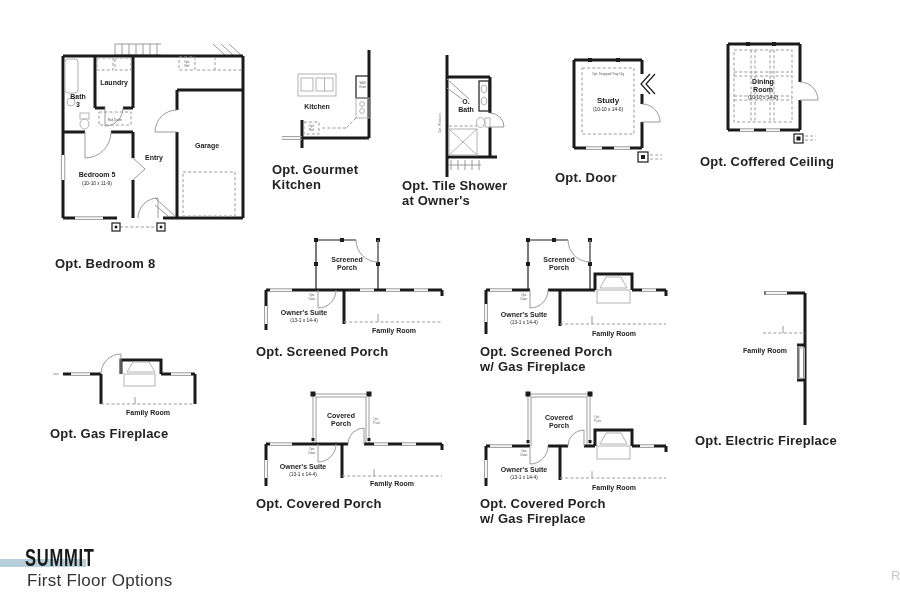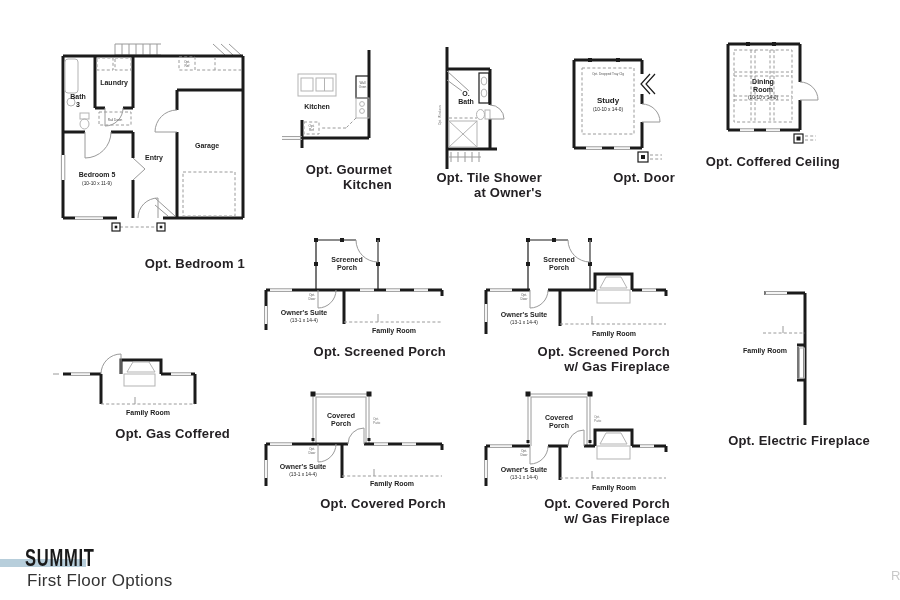--- a/index.html
+++ b/index.html
@@ -1,19 +1,19 @@
 <!DOCTYPE html>
 <html><head>
 <meta charset="utf-8">
 <style>
   * { margin:0; padding:0; box-sizing:border-box; }
   html,body { width:900px; height:600px; }
   body { position:relative; background:#ffffff; font-family:"Liberation Sans", sans-serif; overflow:hidden; }
 
-  .plan { position:absolute; text-align:right; }
+  .plan { position:absolute; text-align:left; }
   .plan svg { display:block; margin:0 auto; }
   .caption { font-weight:bold; color:#242124; font-size:13px; line-height:15px; letter-spacing:0.2px; }
 
   
   .w   { stroke:#1b1b1b; stroke-width:3;   fill:none; }
   .w2  { stroke:#1b1b1b; stroke-width:1.2; fill:none; }
   .g   { stroke:#9a9a9a; stroke-width:1;   fill:none; }
   .gd  { stroke:#9a9a9a; stroke-width:1;   fill:none; stroke-dasharray:3 2.2; }
   .fx  { stroke:#b3b3b3; stroke-width:1;   fill:none; }
   .post{ fill:#1b1b1b; stroke:none; }
@@ -90,21 +90,21 @@
     <text class="lbl" x="23" y="59">Bath</text>
     <text class="lbl" x="23" y="67">3</text>
     <text class="tny" x="60" y="80.5">Rail Down</text>
     <text class="lbl" x="42" y="137">Bedroom 5</text>
     <text class="dim" x="42" y="145">(10-10 x 11-9)</text>
     <text class="lbl" x="99" y="120">Entry</text>
     <text class="lbl" x="152" y="108">Garage</text>
     <text class="tny" x="132" y="22.5">Opt.</text>
     <text class="tny" x="132" y="26.5">Ref</text>
   </svg>
-  <div class="caption" style="margin-top:16px;">Opt. Bedroom 1</div>
+  <div class="caption" style="margin-top:16px;">Opt. Bedroom 8</div>
 </div>
 
 <div class="plan" style="left:272px; top:48px; width:120px;">
   <svg width="120" height="110" viewBox="0 0 120 110">
     <g class="w">
       <path d="M97,2 V90"></path>
         <path d="M30,90 H97"></path>
         <path d="M30,72 V100"></path>
     </g>
     <path class="g" d="M10,88.6 H30 M10,91.4 H30"></path>
@@ -127,21 +127,21 @@
     <text class="lbl" x="45" y="61">Kitchen</text>
     <text class="tny" x="39.5" y="79">Opt.</text>
     <text class="tny" x="39.5" y="83">Ref</text>
   </svg>
   <div class="caption" style="margin-top:4px;">
     <div>Opt. Gourmet</div>
     <div>Kitchen</div>
   </div>
 </div>
 
-<div class="plan" style="left:402px; top:47px; width:140px;">
+<div class="plan" style="left:402px; top:55px; width:140px;">
   <svg width="75" height="125" viewBox="0 0 75 125">
     <g class="w">
       <path d="M12,0 V122"></path>
         <path d="M12,22 H55"></path>
       <path d="M55,22 V58 M55,72 V102"></path>
         <path d="M12,102 H62"></path>
     </g>
     <g class="g">
       <path d="M12,24 L34,44 M12,33 L27,44"></path>
     </g>
@@ -331,21 +331,21 @@
     </g>
     <path class="g" d="M48,22 A20,20 0 0 1 68,2 M68,22 V2"></path>
     <g class="fx">
       <path d="M74,20 L80,10 H96 L102,20 Z"></path>
       <rect x="71" y="22" width="31" height="12"></rect>
     </g>
     <path class="gd" d="M48,52 H142"></path>
     <path class="g" d="M82,45 V52"></path>
     <text class="lbl" x="95" y="63">Family Room</text>
   </svg>
-  <div class="caption" style="margin-top:2px;">Opt. Gas Coffered</div>
+  <div class="caption" style="margin-top:2px;">Opt. Gas Fireplace</div>
 </div>
 
 <div class="plan" style="left:695px; top:285px; width:175px;">
   <svg width="115" height="150" viewBox="0 0 115 150">
     <g class="w">
       <path d="M80,8 V140"></path>
         <path d="M62,8 H80"></path>
       <path d="M72,60 H80 M72,95 H80"></path>
     </g>
     <path class="w2" d="M40,6 V10"></path>

